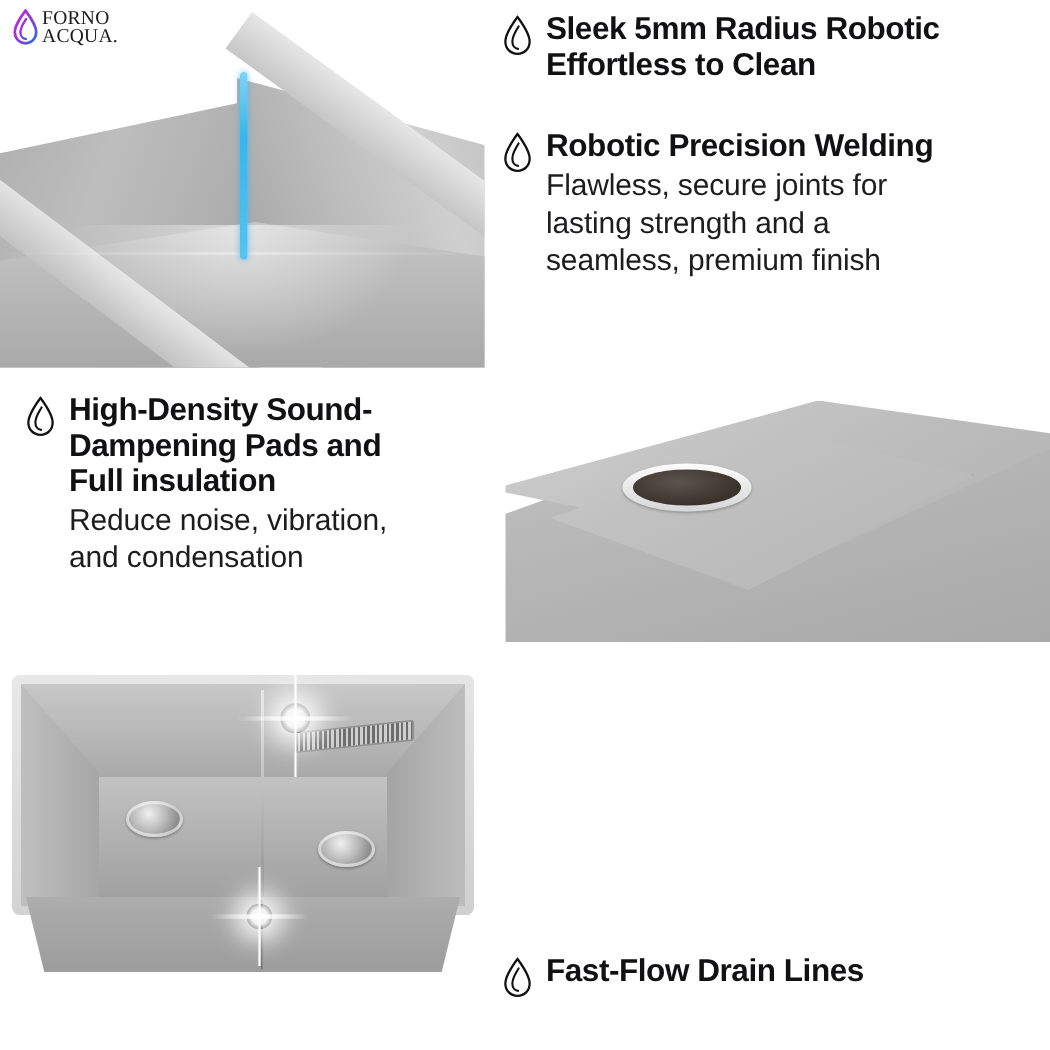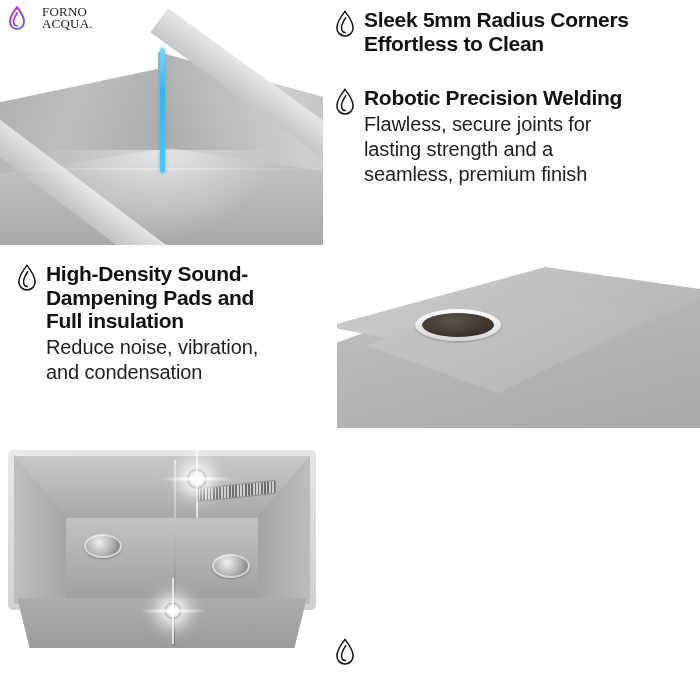--- a/index.html
+++ b/index.html
@@ -58,21 +58,21 @@
     white-space: pre-line;
   }
 
   
   .logo {
     position: absolute;
     left: 8px;
     top: 6px;
     display: flex;
     align-items: center;
-    gap: 16px;
+    gap: 2px;
     z-index: 30;
   }
   .logo-drop { width: 18px; height: 24px; }
   .logo-drop svg { display:block; width:100%; height:100%; }
   .logo-words {
     display: flex;
     flex-direction: column;
     line-height: 0.92;
     font-family: "Liberation Serif", serif;
     color: #1a1a1a;
@@ -382,21 +382,21 @@
     </div>
 
   <div class="feature" style="left:334px; top:8px; width:360px;">
     <span class="drop-icon">
       <svg viewBox="0 0 24 30" aria-hidden="true">
         <path d="M12 1.5 C12 1.5 3 13 3 19.6 C3 25 7 28.8 12 28.8 C17 28.8 21 25 21 19.6 C21 13 12 1.5 12 1.5 Z" fill="none" stroke="#111113" stroke-width="1.7"></path>
         <path d="M12.8 8.5 C10 12.8 8.2 15.9 8.2 19.6 C8.2 22.8 10 24.9 12.4 25.1" fill="none" stroke="#111113" stroke-width="1.6" stroke-linecap="round"></path>
       </svg>
     </span>
     <div class="feature-text">
-      <p class="f-title">Sleek 5mm Radius Corners
+      <p class="f-title">Sleek 5mm Radius Robotic
 Effortless to Clean</p>
     </div>
   </div>
 
   <div class="feature" style="left:334px; top:86px; width:362px;">
     <span class="drop-icon">
       <svg viewBox="0 0 24 30" aria-hidden="true">
         <path d="M12 1.5 C12 1.5 3 13 3 19.6 C3 25 7 28.8 12 28.8 C17 28.8 21 25 21 19.6 C21 13 12 1.5 12 1.5 Z" fill="none" stroke="#111113" stroke-width="1.7"></path>
         <path d="M12.8 8.5 C10 12.8 8.2 15.9 8.2 19.6 C8.2 22.8 10 24.9 12.4 25.1" fill="none" stroke="#111113" stroke-width="1.6" stroke-linecap="round"></path>
       </svg>
@@ -427,15 +427,18 @@
 
 
 
   <div class="feature" style="left:334px; top:636px; width:362px;">
     <span class="drop-icon">
       <svg viewBox="0 0 24 30" aria-hidden="true">
         <path d="M12 1.5 C12 1.5 3 13 3 19.6 C3 25 7 28.8 12 28.8 C17 28.8 21 25 21 19.6 C21 13 12 1.5 12 1.5 Z" fill="none" stroke="#111113" stroke-width="1.7"></path>
         <path d="M12.8 8.5 C10 12.8 8.2 15.9 8.2 19.6 C8.2 22.8 10 24.9 12.4 25.1" fill="none" stroke="#111113" stroke-width="1.6" stroke-linecap="round"></path>
       </svg>
     </span>
+    <div class="feature-text">
+      <p class="f-title">Fast-Flow Drain Lines</p>
+    </div>
   </div>
 
 </div>
 
 </body></html>

